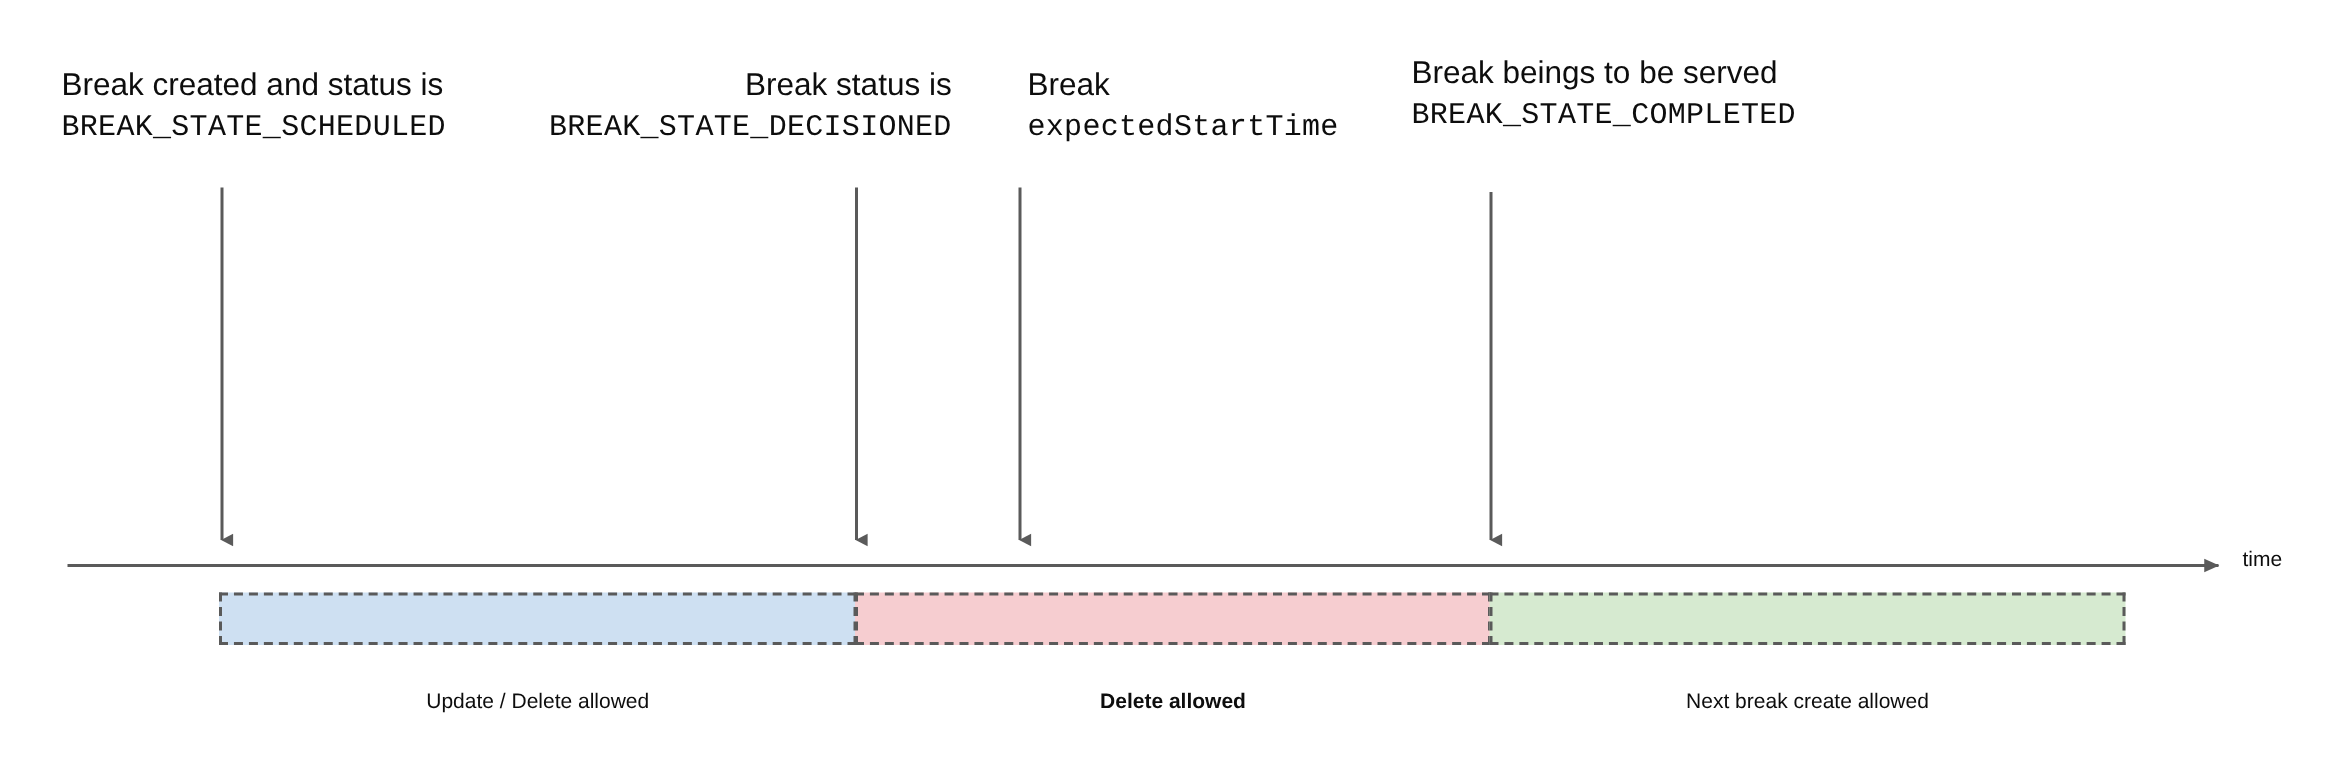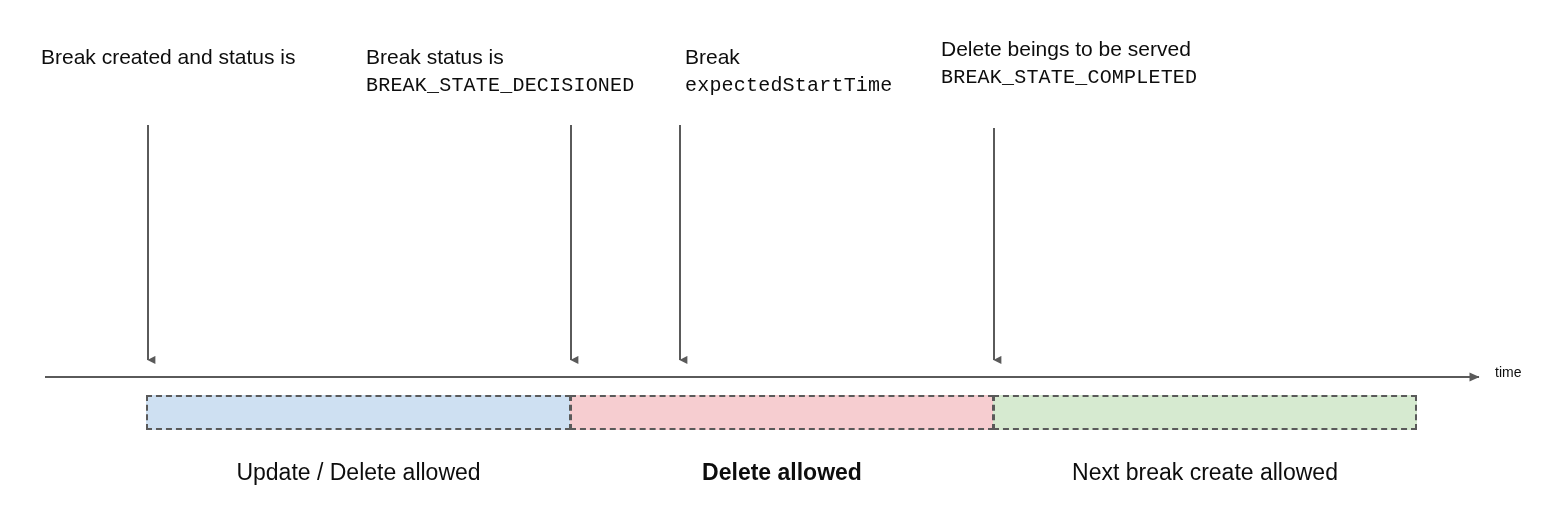--- a/index.html
+++ b/index.html
@@ -35,21 +35,21 @@
     font-family: "Liberation Sans", sans-serif;
     color: #0d0d0d;
   }
   .annotation .ann-line.mono {
     font-family: "Liberation Mono", monospace;
     font-size: 20px;
     letter-spacing: 0.2px;
   }
 
   #ann-0 { left: 30px; top: 42px; }
-  #ann-1 { left: 355px; top: 42px; }
+  #ann-1 { left: 355px; top: 42px; text-align: right; }
   #ann-2 { left: 674px; top: 42px; }
   #ann-3 { left: 930px; top: 34px; }
 
   
   #arrows-layer {
     position: absolute;
     left: 0; top: 0;
     width: 1558px;
     height: 520px;
     pointer-events: none;
@@ -74,51 +74,52 @@
     border: 2px dashed #5a5a5a;
   }
   #phase-0 { left: 135px; width: 425px; background: #cee0f2; }
   #phase-1 { left: 559px; width: 424px; background: #f6cdd0; }
   #phase-2 { left: 982px; width: 424px; background: #d6ead0; }
 
   
   .phase-caption {
     position: absolute;
     top: 459px;
-    font-size: 23px;
+    font-size: 14px;
     color: #0d0d0d;
     text-align: center;
     white-space: nowrap;
     font-family: "Liberation Sans", sans-serif;
   }
   #caption-0 { left: 135px; width: 425px; }
   #caption-1 { left: 559px; width: 424px; font-weight: bold; }
   #caption-2 { left: 982px; width: 424px; }
 </style>
 </head>
 <body>
 
 <div id="diagram-root">
 
   <div class="annotation" id="ann-0">
     <span class="ann-line">Break created and status is</span>
+    <span class="ann-line mono">BREAK_STATE_SCHEDULED</span>
   </div>
 
   <div class="annotation" id="ann-1">
     <span class="ann-line">Break status is</span>
     <span class="ann-line mono">BREAK_STATE_DECISIONED</span>
   </div>
 
   <div class="annotation" id="ann-2">
     <span class="ann-line">Break</span>
     <span class="ann-line mono">expectedStartTime</span>
   </div>
 
   <div class="annotation" id="ann-3">
-    <span class="ann-line">Delete beings to be served</span>
+    <span class="ann-line">Break beings to be served</span>
     <span class="ann-line mono">BREAK_STATE_COMPLETED</span>
   </div>
 
   <svg id="arrows-layer" viewBox="0 0 1558 520" width="1558" height="520">
     <defs>
       <marker id="arrowhead-down" markerWidth="9" markerHeight="9" refX="4.5" refY="8" orient="auto" markerUnits="userSpaceOnUse">
         <path d="M0.4,0.6 L8.6,0.6 L4.5,8.6 Z" fill="#5a5a5a"></path>
       </marker>
       <marker id="arrowhead-right" markerWidth="11" markerHeight="10" refX="10" refY="5" orient="auto" markerUnits="userSpaceOnUse">
         <path d="M0.5,0.5 L10.5,5 L0.5,9.5 Z" fill="#5a5a5a"></path>

